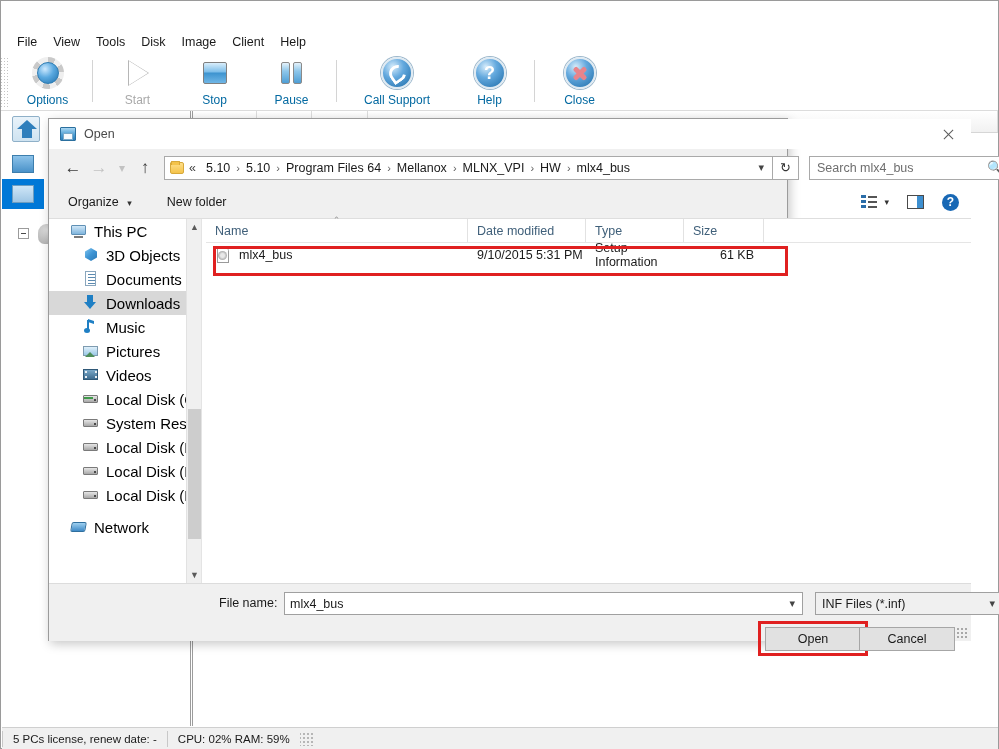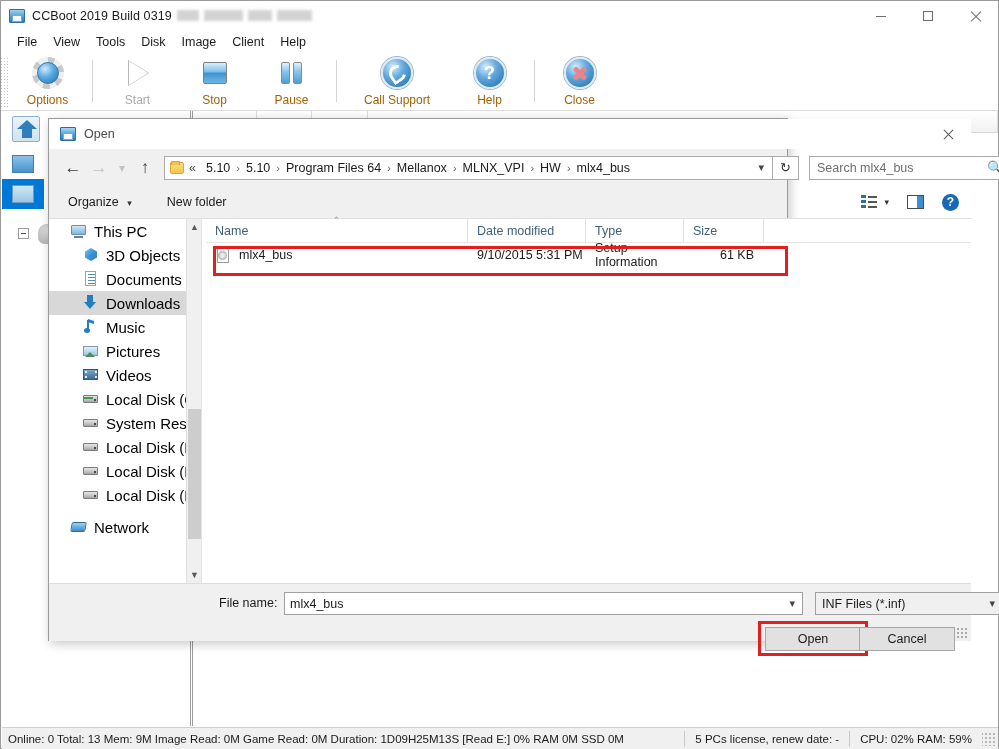--- a/index.html
+++ b/index.html
@@ -105,21 +105,21 @@
     flex: none;
   }
   .tb-btn {
     width: 77px; height: 54px; margin-top: 2px;
     display: flex; flex-direction: column; align-items: center; justify-content: flex-start;
     flex: none;
   }
   .tb-sep {
     width: 1px; height: 42px; margin: 7px 6px 0 6px; background: #d4d4d4; flex: none;
   }
-  .tb-label { font-size: 12px; margin-top: 4px; color: #a16207; white-space: nowrap; }
+  .tb-label { font-size: 12px; margin-top: 4px; color: #0369a1; white-space: nowrap; }
   .tb-btn.disabled .tb-label { color: #a9a9a9; }
   .tb-ico { width: 32px; height: 32px; position: relative; margin-top: 2px; }
 
   
   .ico-gear { border-radius: 50%; }
   .ico-gear .gear-ring {
     position: absolute; inset: 0; border-radius: 50%;
     background: conic-gradient(#c9c9c9 0 8%, #efefef 8% 16%, #c9c9c9 16% 24%, #efefef 24% 32%,
                 #c9c9c9 32% 40%, #efefef 40% 48%, #c9c9c9 48% 56%, #efefef 56% 64%,
                 #c9c9c9 64% 72%, #efefef 72% 80%, #c9c9c9 80% 88%, #efefef 88% 100%);
@@ -588,38 +588,20 @@
     background-image: radial-gradient(#a0a0a0 45%, transparent 46%);
     background-size: 4px 4px;
     opacity: .9;
   }
 </style>
 </head>
 <body>
 
 <div id="app-window">
 
-  <div id="title-bar">
-    <div id="app-icon">
-      <div class="disk-body"></div>
-        <div class="disk-label"></div>
-    </div>
-    <div>
-      <span id="app-title">CCBoot 2019 Build 0319</span><span id="app-title-redacted"></span>
-    </div>
-    <div class="win-btn" id="win-min">
-      <span class="glyph-min"></span>
-    </div>
-    <div class="win-btn" id="win-max">
-      <span class="glyph-max"></span>
-    </div>
-    <div class="win-btn" id="win-close">
-      <span class="glyph-close"></span>
-    </div>
-  </div>
 
   <div id="menu-bar">
     <div class="menu-item">File</div>
     <div class="menu-item">View</div>
     <div class="menu-item">Tools</div>
     <div class="menu-item">Disk</div>
     <div class="menu-item">Image</div>
     <div class="menu-item">Client</div>
     <div class="menu-item">Help</div>
   </div>
@@ -709,21 +691,20 @@
         </div>
         <div class="hdr-cell" style="left:119px; width:56px;">
           <div class="hdr-ico" style="left:18px;"></div>
         </div>
         <div class="hdr-cell" style="left:175px; width:630px;"></div>
       </div>
     </div>
   </div>
 
   <div id="status-bar">
-    <span id="status-left">Online: 0 Total: 13 Mem: 9M Image Read: 0M Game Read: 0M Duration: 1D09H25M13S [Read E:] 0% RAM 0M SSD 0M</span>
     <span id="status-license">5 PCs license, renew date: -</span>
     <span id="status-cpu">CPU: 02% RAM: 59%</span>
     <span id="status-grip"></span>
   </div>
 </div>
 
 <div id="open-dialog">
 
   <div id="dlg-title-bar">
     <div id="dlg-icon">

